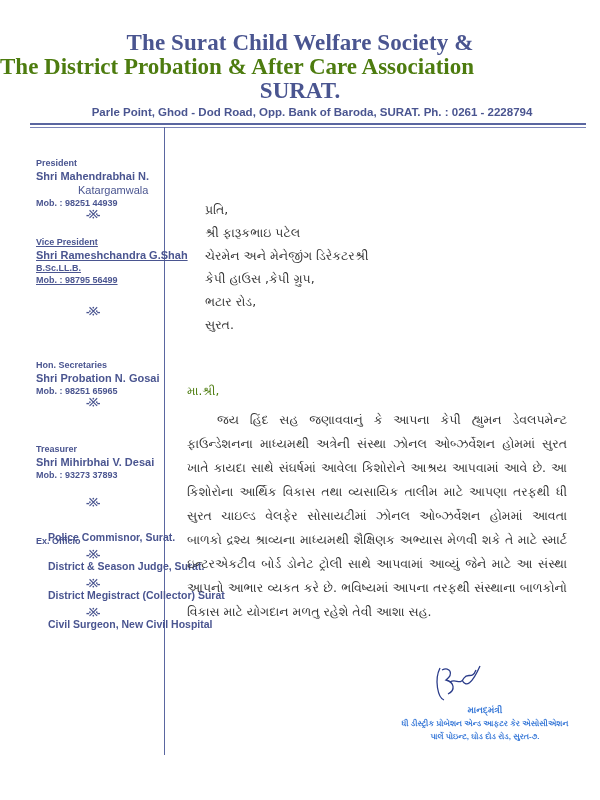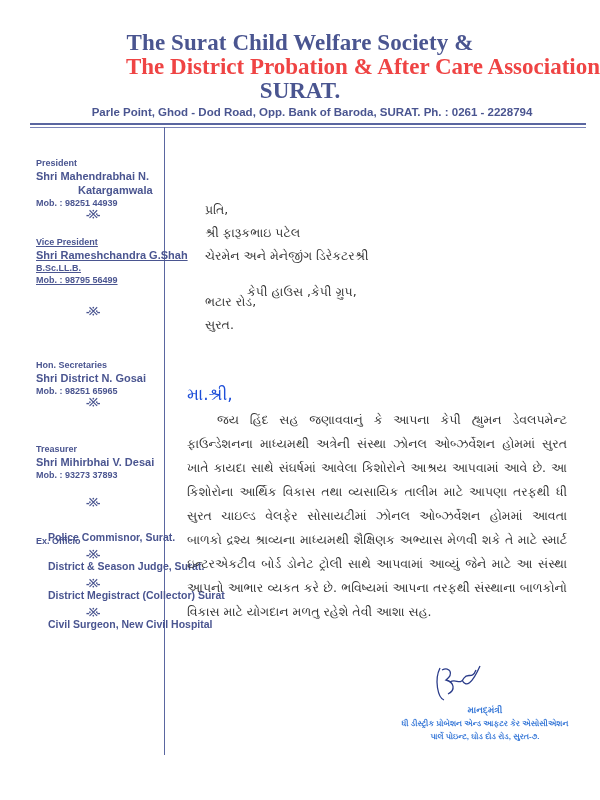--- a/index.html
+++ b/index.html
@@ -1,43 +1,43 @@
 <!DOCTYPE html>
 <html><head>
   <meta charset="utf-8">
   <style>
     * { margin: 0; padding: 0; box-sizing: border-box; }
     html, body { width: 600px; height: 800px; background: #ffffff; overflow: hidden; }
     body { position: relative; font-family: "Liberation Sans", sans-serif; color: #3b4a8c; }
     .org-line1 { position: absolute; top: 30px; width: 600px; text-align: center;
       font-family: "Liberation Serif", serif; font-weight: bold; font-size: 23px; color: #4a5590; letter-spacing: 0.1px; }
-    .org-line2 { position: absolute; top: 54px; width: 600px; text-align: right;
-      font-family: "Liberation Serif", serif; font-weight: bold; font-size: 23px; color: #ef4444; }
+    .org-line2 { position: absolute; top: 54px; width: 600px; text-align: left;
+      font-family: "Liberation Serif", serif; font-weight: bold; font-size: 23px; color: #4d7c0f; }
     .org-line3 { position: absolute; top: 78px; width: 600px; text-align: center;
       font-family: "Liberation Serif", serif; font-weight: bold; font-size: 23px; color: #4a5590; }
     .address { position: absolute; top: 106px; width: 600px; text-align: center;
       font-family: "Liberation Sans", sans-serif; font-weight: bold; font-size: 11.5px; color: #4a5590; padding-left: 24px; }
     .hr1 { position: absolute; left: 30px; top: 123px; width: 556px; height: 2px; background: #5a66a0; }
     .hr2 { position: absolute; left: 30px; top: 127px; width: 556px; height: 1px; background: #7a84b8; }
 
     .vline { position: absolute; left: 164px; top: 127px; width: 1px; height: 628px; background: #5a66a0; }
 
     .sidebar { position: absolute; left: 36px; top: 140px; width: 125px; color: #4a5590; }
     .sb-block { position: absolute; left: 0; }
     .sb-role { font-size: 9px; font-weight: bold; line-height: 11px; margin-top: 16px; }
     .sb-name { font-size: 11px; font-weight: bold; line-height: 14px; white-space: nowrap; }
-    .sb-name2 { font-size: 11px; font-weight: bold; line-height: 14px; padding-left: 42px; }
+    .sb-name2 { font-size: 11px; font-weight: normal; line-height: 14px; padding-left: 42px; }
     .sb-extra { font-size: 9px; font-weight: bold; line-height: 12px; }
     .sb-mob { font-size: 9px; font-weight: bold; line-height: 12px; }
     .ornament { position: absolute; left: 50px; font-size: 11px; color: #4a5590; letter-spacing: -1px; font-weight: bold; }
     .sb-office { font-size: 10.5px; font-weight: bold; line-height: 13px; white-space: nowrap; position: absolute; left: 4px; padding-left: 8px; }
 
     .letter { position: absolute; left: 205px; color: #333333; font-family: "DejaVu Sans", sans-serif; }
     .addr-line { position: absolute; left: 0; font-size: 12.5px; white-space: nowrap; }
-    .salutation { position: absolute; left: 187px; top: 384px; font-size: 17px; color: #1d4ed8; font-family: "DejaVu Sans", sans-serif; }
+    .salutation { position: absolute; left: 187px; top: 384px; font-size: 12px; color: #4d7c0f; font-family: "DejaVu Sans", sans-serif; }
     .body-para { position: absolute; left: 187px; top: 408px; width: 380px; font-size: 12.5px; line-height: 24px;
       color: #333; font-family: "DejaVu Sans", sans-serif; text-align: justify; text-indent: 30px; }
 
     .signature { position: absolute; left: 432px; top: 660px; width: 50px; height: 45px; }
     .sign-block { position: absolute; left: 370px; top: 704px; width: 230px; text-align: center; color: #3a7ad8;
       font-family: Liberation Sans, sans-serif; }
     .sign-title { font-size: 9px; line-height: 13px; font-weight: bold; }
     .sign-line { font-size: 8px; line-height: 13px; font-weight: bold; white-space: nowrap; }
   </style>
 </head>
@@ -66,21 +66,21 @@
   <div class="sb-block" style="top:81px;text-decoration:underline;">
     <div class="sb-role">Vice President</div>
     <div class="sb-name">Shri Rameshchandra G.Shah</div>
     <div class="sb-extra">B.Sc.LL.B.</div>
     <div class="sb-mob">Mob. : 98795 56499</div>
   </div>
   <div class="ornament" style="top:163px;">-※-</div>
 
   <div class="sb-block" style="top:204px;">
     <div class="sb-role">Hon. Secretaries</div>
-    <div class="sb-name">Shri District N. Gosai</div>
+    <div class="sb-name">Shri Probation N. Gosai</div>
     <div class="sb-mob">Mob. : 98251 65965</div>
   </div>
   <div class="ornament" style="top:254px;">-※-</div>
 
   <div class="sb-block" style="top:288px;">
     <div class="sb-role">Treasurer</div>
     <div class="sb-name">Shri Mihirbhai V. Desai</div>
     <div class="sb-mob">Mob. : 93273 37893</div>
   </div>
   <div class="ornament" style="top:354px;">-※-</div>
@@ -94,21 +94,21 @@
     <div class="sb-office" style="top:69px;">District Megistract (Collector) Surat</div>
     <div class="ornament" style="top:84px;">-※-</div>
     <div class="sb-office" style="top:98px;">Civil Surgeon, New Civil Hospital</div>
   </div>
 </div>
 
 <div class="letter" style="top:0;">
   <div class="addr-line" style="top:202px;">પ્રતિ,</div>
   <div class="addr-line" style="top:225px;">શ્રી ફારૂકભાઇ પટેલ</div>
   <div class="addr-line" style="top:248px;">ચેરમેન અને મેનેજીંગ ડિરેકટરશ્રી</div>
-  <div class="addr-line" style="top:284px;margin-left:42px;">કેપી હાઉસ ,કેપી ગ્રુપ,</div>
+  <div class="addr-line" style="top:271px;">કેપી હાઉસ ,કેપી ગ્રુપ,</div>
   <div class="addr-line" style="top:294px;">ભટાર રોડ,</div>
   <div class="addr-line" style="top:317px;">સુરત.</div>
 </div>
 
 <div class="salutation">મા.શ્રી,</div>
 <div class="body-para">જય હિંદ સહ જણાવવાનું કે આપના કેપી હ્યુમન ડેવલપમેન્ટ ફાઉન્ડેશનના માધ્યમથી અત્રેની સંસ્થા ઝોનલ ઓબ્ઝર્વેશન હોમમાં સુરત ખાતે કાયદા સાથે સંઘર્ષમાં આવેલા કિશોરોને આશ્રય આપવામાં આવે છે. આ કિશોરોના આર્થિક વિકાસ તથા વ્યસાયિક તાલીમ માટે આપણા તરફથી ધી સુરત ચાઇલ્ડ વેલફેર સોસાયટીમાં ઝોનલ ઓબ્ઝર્વેશન હોમમાં આવતા બાળકો દ્રશ્ય શ્રાવ્યના માધ્યમથી શૈક્ષિણક અભ્યાસ મેળવી શકે તે માટે સ્માર્ટ ઇન્ટરએકટીવ બોર્ડ ડોનેટ ટ્રોલી સાથે આપવામાં આવ્યું જેને માટે આ સંસ્થા આપનો આભાર વ્યકત કરે છે. ભવિષ્યમાં આપના તરફથી સંસ્થાના બાળકોનો વિકાસ માટે યોગદાન મળતુ રહેશે તેવી આશા સહ.</div>
 
 <svg class="signature" viewBox="0 0 50 45">
   <path d="M8 8 C 2 20, 6 38, 12 40 M10 10 C 18 6, 22 14, 14 20 C 22 22, 24 30, 16 34 M18 22 C 24 18, 28 26, 32 18 C 36 12, 40 20, 44 10 M30 20 C 34 28, 40 24, 48 6" fill="none" stroke="#2b3c8a" stroke-width="1.3"></path>
 </svg>

